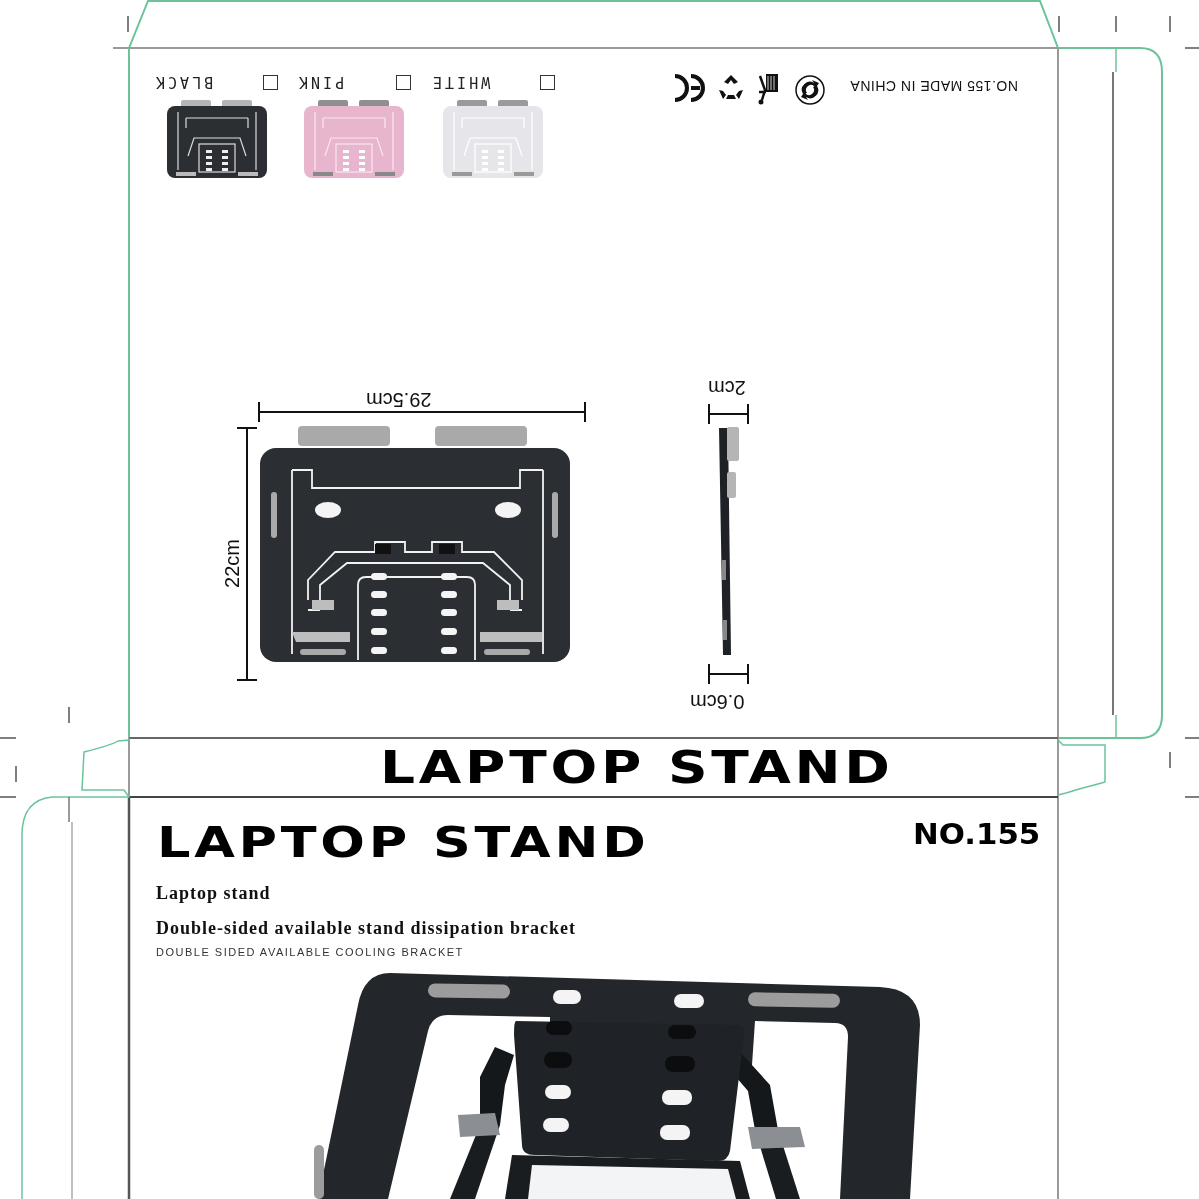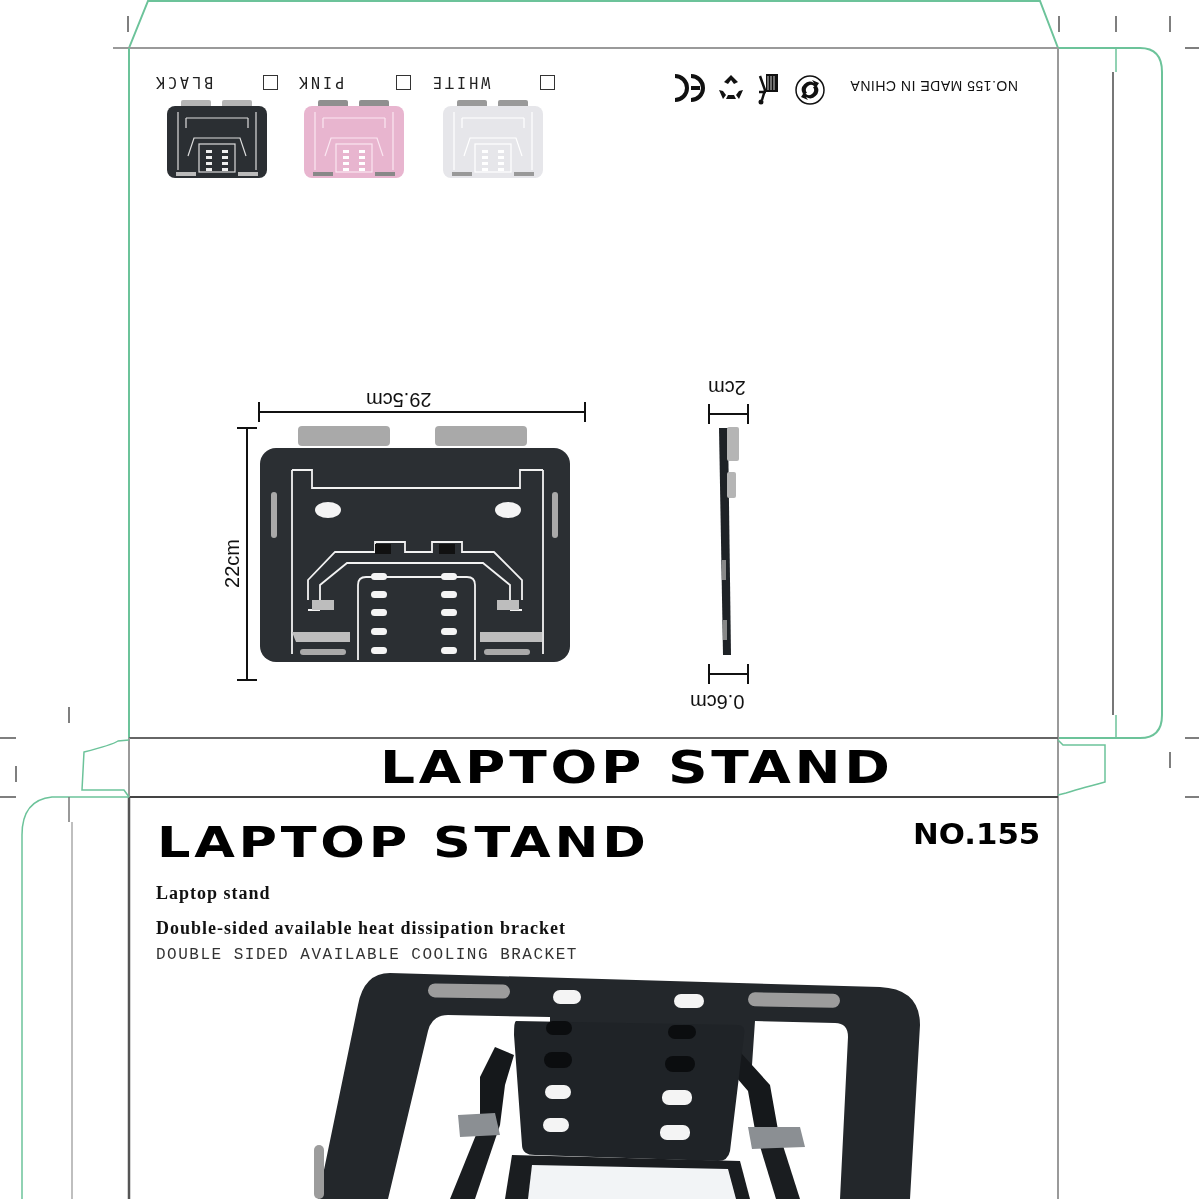--- a/index.html
+++ b/index.html
@@ -24,21 +24,21 @@
     }
     .front-title {
       font-family: "DejaVu Sans", sans-serif; font-weight: bold; font-size: 42px;
       letter-spacing: 3px; color: #000; transform: scaleX(1.25); transform-origin: left center;
     }
     .model-no {
       font-family: "DejaVu Sans", sans-serif; font-weight: bold; font-size: 28px; color: #000;
       transform: scaleX(1.1); transform-origin: left center;
     }
     .sub1 { font-family: "Liberation Serif", serif; font-weight: bold; font-size: 18px; letter-spacing: 1px; color: #111; }
-    .sub2 { font-family: Liberation Mono, monospace; font-size: 16px; letter-spacing: 1.5px; color: #333; }
+    .sub2 { font-family: Liberation Sans, sans-serif; font-size: 11px; letter-spacing: 1.5px; color: #333; }
   </style>
 </head>
 <body>
 
 <svg class="dieline" viewBox="0 0 1199 1199">
 
   <path d="M129 48 L148 1 L1040 1 L1058 48" fill="none" stroke="#6cc39a" stroke-width="2"></path>
 
   <line x1="113" y1="48" x2="1058" y2="48" stroke="#9a9a9a" stroke-width="2"></line>
 
@@ -240,21 +240,21 @@
   <div class="abs flip dim-text" style="left:708px;top:376px;">2cm</div>
   <div class="abs flip dim-text" style="left:690px;top:690px;">0.6cm</div>
 </div>
 
 <div class="abs panel-title-side" style="left:380px;top:742px;">LAPTOP STAND</div>
 
 <div>
   <div class="abs front-title" style="left:157px;top:818px;">LAPTOP STAND</div>
   <div class="abs model-no" style="left:913px;top:818px;">NO.155</div>
   <div class="abs sub1" style="left:156px;top:883px;">Laptop stand</div>
-  <div class="abs sub1" style="left:156px;top:918px;">Double-sided available heat dissipation bracket</div>
+  <div class="abs sub1" style="left:156px;top:918px;">Double-sided available stand dissipation bracket</div>
   <div class="abs sub2" style="left:156px;top:946px;">DOUBLE SIDED AVAILABLE COOLING BRACKET</div>
 
   <svg class="abs" style="left:300px;top:965px;" width="660" height="234" viewBox="0 0 660 234">
     <defs>
       <linearGradient id="floorShade" x1="0" y1="0" x2="0" y2="1">
         <stop offset="0" stop-color="#ffffff"></stop>
         <stop offset="1" stop-color="#e9ecef"></stop>
       </linearGradient>
     </defs>
 

